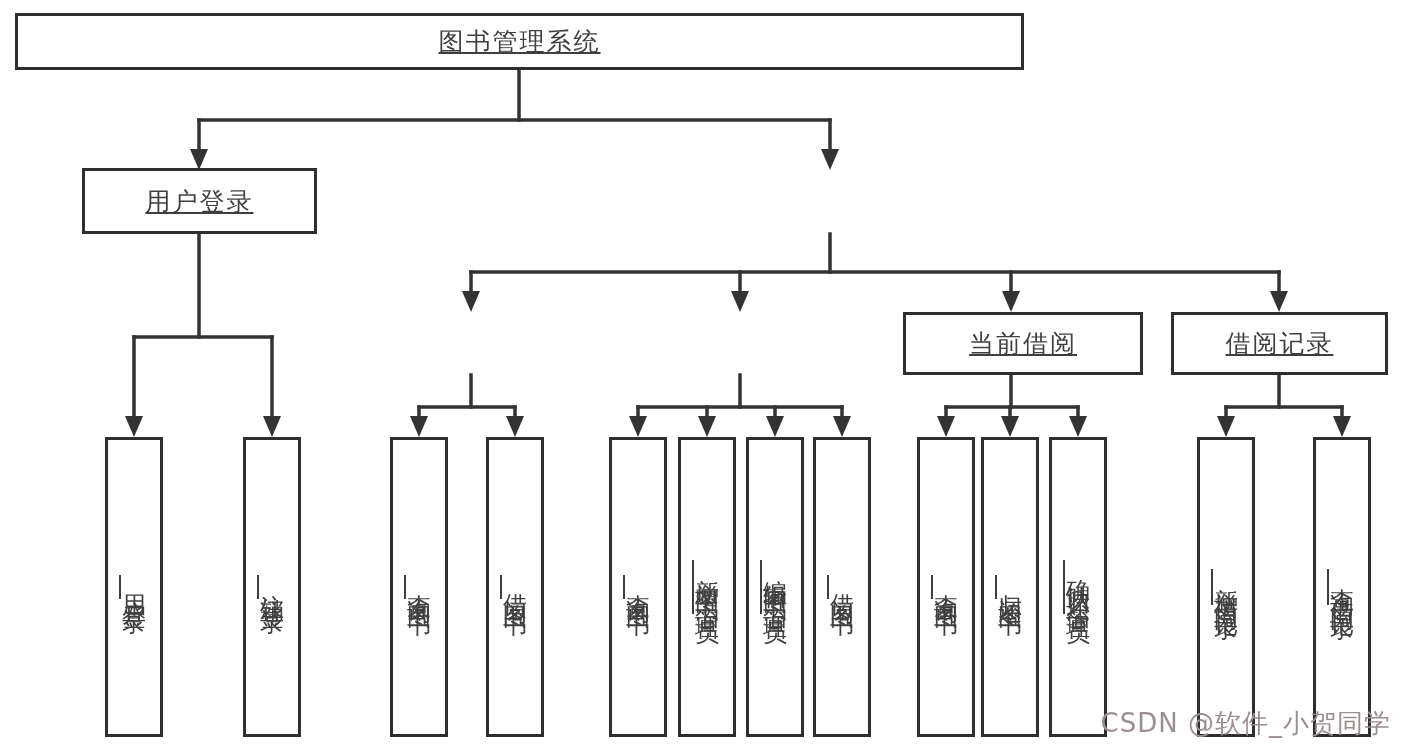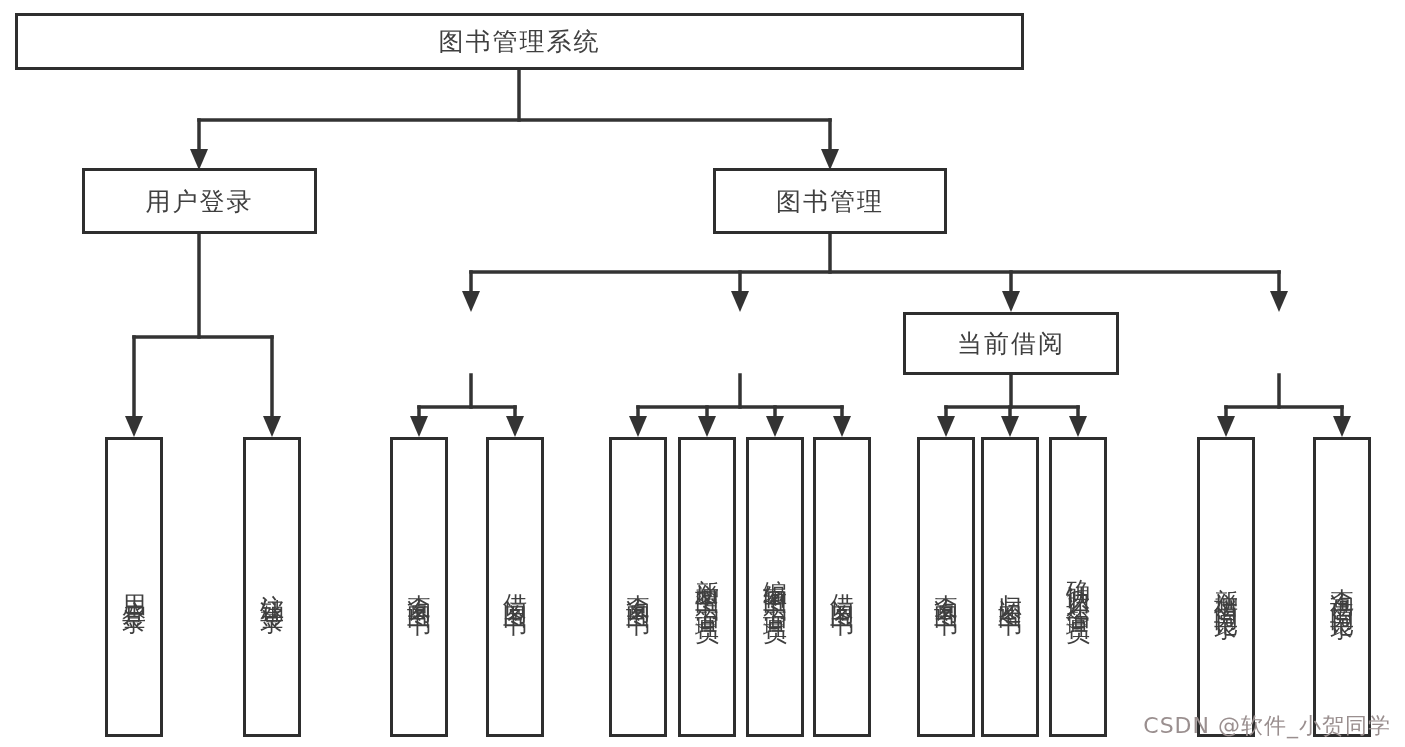--- a/index.html
+++ b/index.html
@@ -27,33 +27,34 @@
     background: #ffffff;
     border: 3px solid #2e2e2e;
     display: flex;
     align-items: center;
     justify-content: center;
     color: #3f3f3f;
     font-size: 25px;
     letter-spacing: 2px;
     white-space: nowrap;
     z-index: 2;
+    text-decoration: underline;
   }
   .vbox {
     writing-mode: vertical-rl;
     text-orientation: mixed;
     font-size: 24px;
     letter-spacing: 6px;
     white-space: normal;
   }
   #watermark {
     position: absolute;
     right: 14px;
     bottom: 6px;
-    font-size: 22px;
+    font-size: 26px;
     color: #9a8f8f;
     letter-spacing: 1px;
     z-index: 3;
   }
 </style>
 </head>
 <body>
 
 <div id="canvas">
 
@@ -108,23 +109,23 @@
       <line x1="1226" y1="407" x2="1342" y2="407" stroke="#333333" stroke-width="3.5" stroke-linecap="square"></line>
       <line x1="1226" y1="407" x2="1226" y2="421" stroke="#333333" stroke-width="3.5" stroke-linecap="square"></line>
       <polygon points="1217,416 1235,416 1226,437" fill="#333333"></polygon>
       <line x1="1342" y1="407" x2="1342" y2="421" stroke="#333333" stroke-width="3.5" stroke-linecap="square"></line>
       <polygon points="1333,416 1351,416 1342,437" fill="#333333"></polygon>
     </svg>
 
   <div class="box" style="left:15px;top:13px;width:1009px;height:57px">图书管理系统</div>
 
   <div class="box" style="left:82px;top:168px;width:235px;height:66px">用户登录</div>
-  <div class="box" style="left:713px;top:168px;width:234px;height:66px">图书管理</div>
 
-  <div class="box" style="left:903px;top:312px;width:216px;height:63px">当前借阅</div>
+  <div class="box" style="left:903px;top:312px;width:240px;height:63px">当前借阅</div>
+  <div class="box" style="left:1171px;top:312px;width:217px;height:63px">借阅记录</div>
 
   <div class="box vbox" style="left:105px;top:437px;width:58px;height:300px">用户登录</div>
   <div class="box vbox" style="left:243px;top:437px;width:58px;height:300px">注销登录</div>
 
   <div class="box vbox" style="left:390px;top:437px;width:58px;height:300px">查询图书</div>
   <div class="box vbox" style="left:486px;top:437px;width:58px;height:300px">借阅图书</div>
 
   <div class="box vbox" style="left:609px;top:437px;width:58px;height:300px">查询图书</div>
   <div class="box vbox" style="left:678px;top:437px;width:58px;height:300px">新增图书（管理员）</div>
   <div class="box vbox" style="left:746px;top:437px;width:58px;height:300px">编辑图书（管理员）</div>

